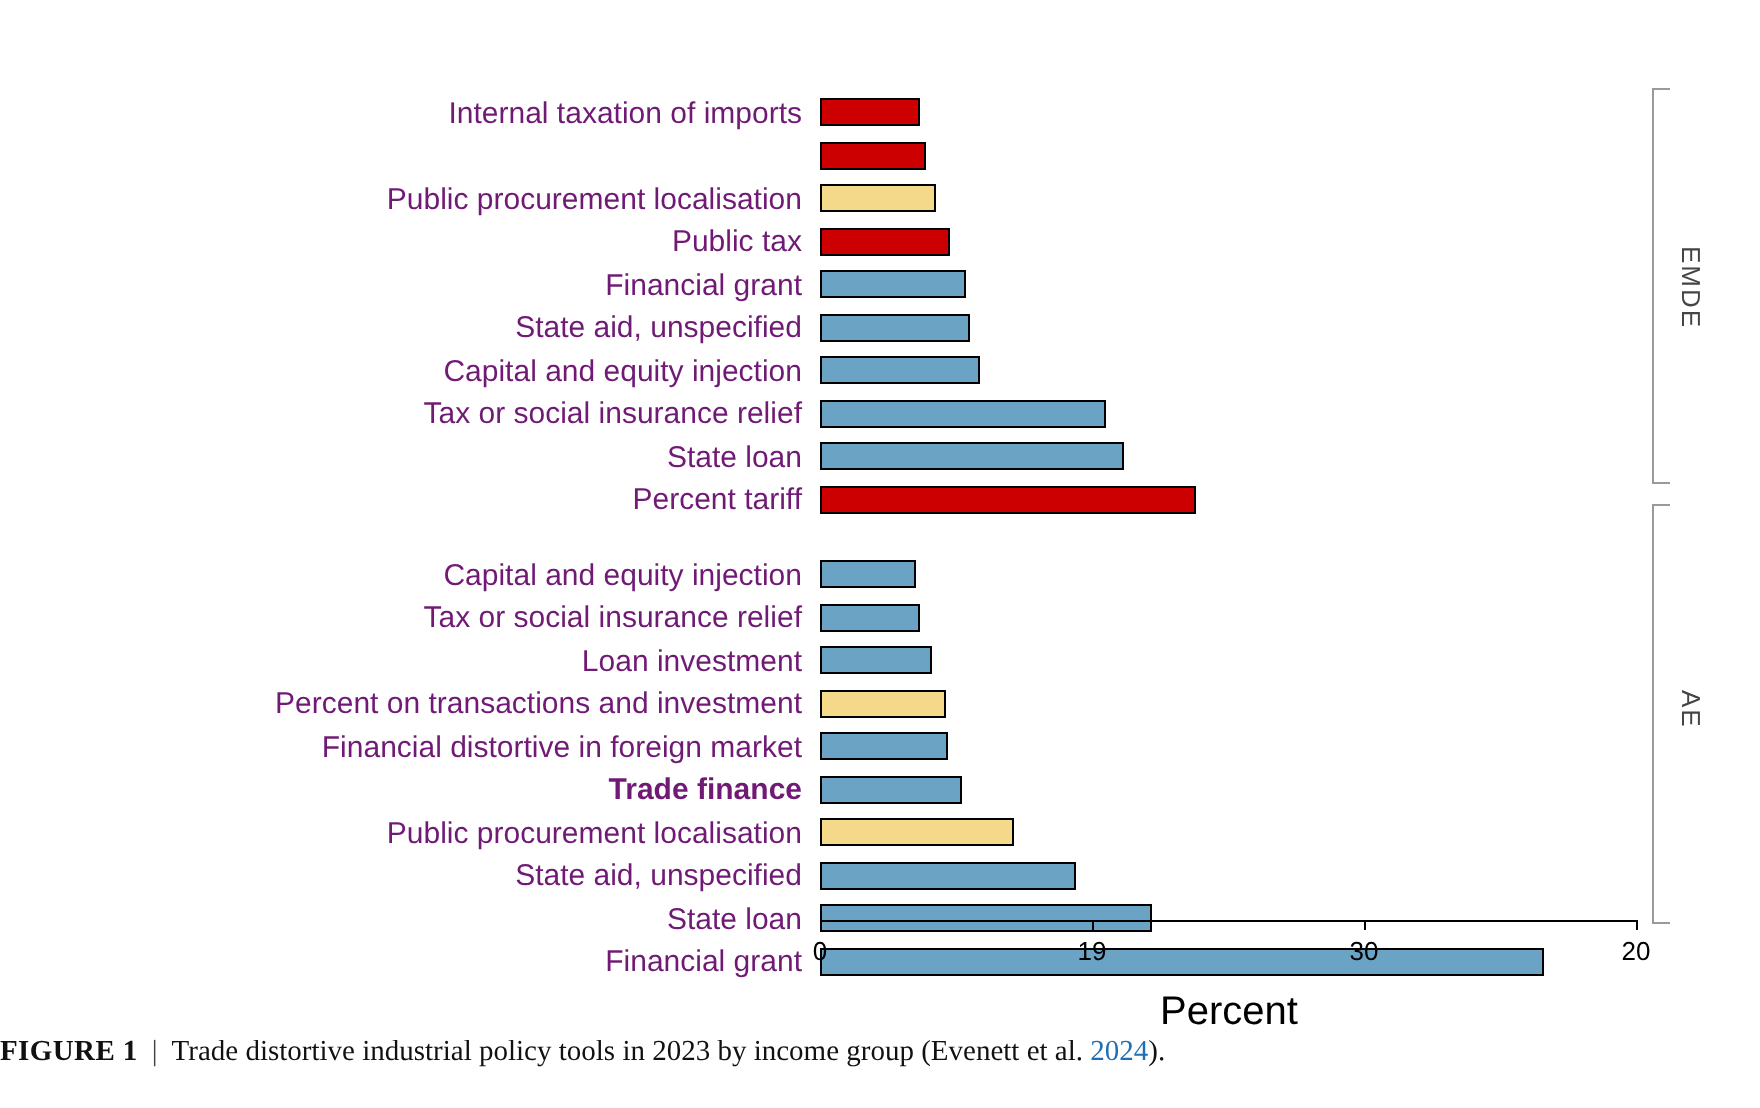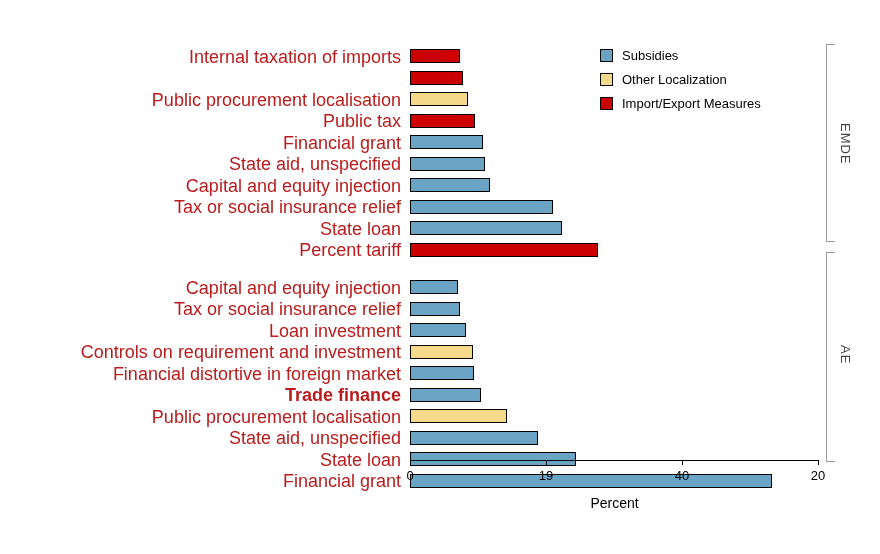--- a/index.html
+++ b/index.html
@@ -59,39 +59,39 @@
     text-align: center;
     width: 40px;
     color: #000;
   }
   .axis-title {
     position: absolute;
     top: 495px;
     left: 410px;
     width: 409px;
     text-align: center;
-    font-size: 14px;
+    font-size: 20px;
   }
 
   
   .row {
     position: absolute;
     left: 0;
     height: 21px;
   }
   .row .label {
     position: absolute;
     right: 100%;
     margin-right: 9px;
     top: 50%;
     transform: translateY(-50%);
     white-space: nowrap;
-    font-size: 18px;
+    font-size: 15px;
     line-height: 1;
-    color: #b91c1c;
+    color: #701a75;
   }
   .bar {
     position: absolute;
     left: 0;
     top: 3px;
     height: 14px;
     border: 1px solid #000000;
     box-sizing: border-box;
   }
 
@@ -211,21 +211,21 @@
         </div>
         <div class="row" style="top: 254.5px; width: 408px;">
           <span class="label">Tax or social insurance relief</span>
           <div class="bar" style="width: 50.32px; background: rgb(107, 163, 196);"></div>
         </div>
         <div class="row" style="top: 276px; width: 408px;">
           <span class="label">Loan investment</span>
           <div class="bar" style="width: 55.76px; background: rgb(107, 163, 196);"></div>
         </div>
         <div class="row" style="top: 297.5px; width: 408px;">
-          <span class="label">Controls on requirement and investment</span>
+          <span class="label">Percent on transactions and investment</span>
           <div class="bar" style="width: 62.56px; background: rgb(245, 217, 139);"></div>
         </div>
         <div class="row" style="top: 319px; width: 408px;">
           <span class="label">Financial distortive in foreign market</span>
           <div class="bar" style="width: 63.92px; background: rgb(107, 163, 196);"></div>
         </div>
         <div class="row" style="top: 340.5px; width: 408px; font-weight: bold;">
           <span class="label">Trade finance</span>
           <div class="bar" style="width: 70.72px; background: rgb(107, 163, 196);"></div>
         </div>
@@ -247,42 +247,31 @@
         </div>
       </div>
 
     <div class="axis-line"></div>
     <div id="ticks">
         <div class="axis-tick" style="left: 410px;"></div>
         <div class="axis-tick-label" style="left: 390px;">0</div>
         <div class="axis-tick" style="left: 546px;"></div>
         <div class="axis-tick-label" style="left: 526px;">19</div>
         <div class="axis-tick" style="left: 682px;"></div>
-        <div class="axis-tick-label" style="left: 662px;">40</div>
+        <div class="axis-tick-label" style="left: 662px;">30</div>
         <div class="axis-tick" style="left: 818px;"></div>
         <div class="axis-tick-label" style="left: 798px;">20</div>
       </div>
     <div class="axis-title">Percent</div>
 
     <div class="bracket" style="left:826px; top:44px; height:196px;"></div>
     <div class="bracket-label" style="left:838px; top:104px; height:80px;">EMDE</div>
 
     <div class="bracket" style="left:826px; top:252px; height:208px;"></div>
     <div class="bracket-label" style="left:838px; top:330px; height:50px;">AE</div>
 
-    <div class="legend" id="legend">
-        <div class="legend-item">
-          <span class="legend-swatch" style="background: rgb(107, 163, 196);"></span>
-          <span>Subsidies</span>
-        </div>
-        <div class="legend-item">
-          <span class="legend-swatch" style="background: rgb(245, 217, 139);"></span>
-          <span>Other Localization</span>
-        </div>
-        <div class="legend-item">
-          <span class="legend-swatch" style="background: rgb(204, 0, 0);"></span>
-          <span>Import/Export Measures</span>
-        </div>
-      </div>
   </div>
 
+  <div class="caption">
+    <span class="fig-label">FIGURE 1</span><span class="sep">|</span><span>Trade distortive industrial policy tools in 2023 by income group (Evenett et al. </span><a class="cite-link" href="#">2024</a><span>).</span>
+  </div>
 
 </div>
 
 </body></html>

